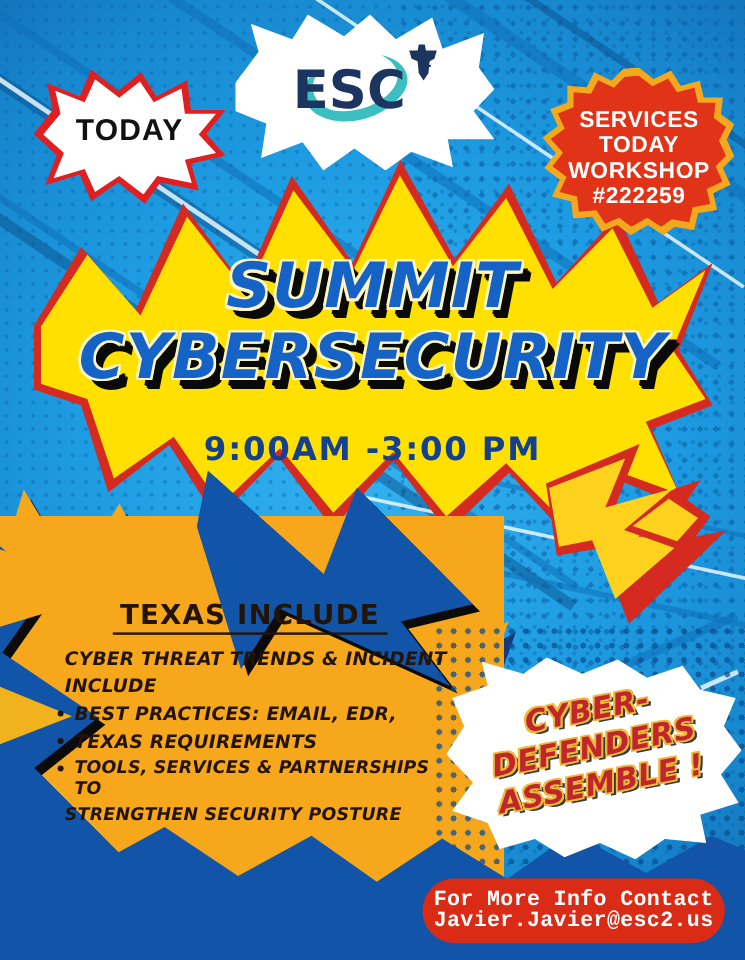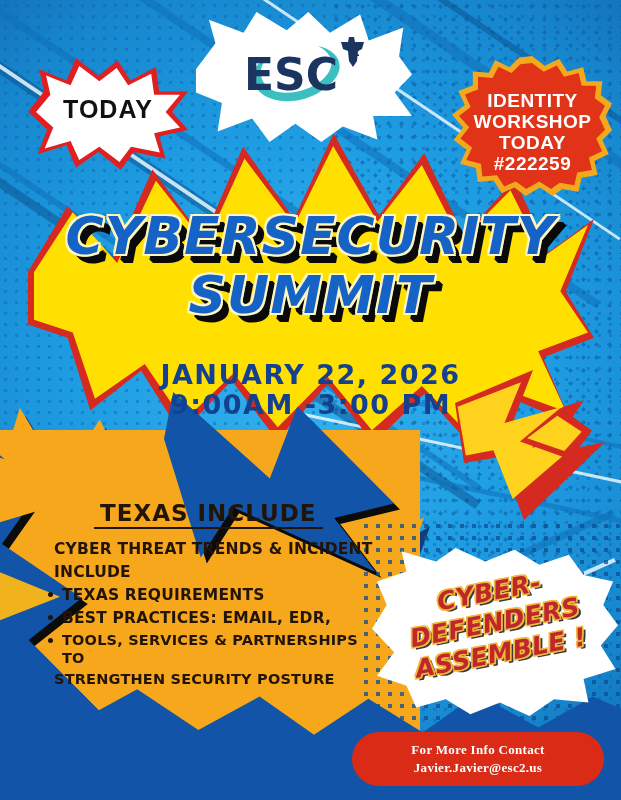--- a/index.html
+++ b/index.html
@@ -230,21 +230,21 @@
   }
 
   
   .topics{position:absolute;left:46px;top:500px;width:340px;color:#231408;}
   .topics-head{
     font-family:"DejaVu Sans",sans-serif;
     font-size:23px;font-weight:bold;letter-spacing:1px;
     border-bottom:2px solid #231408;display:inline-block;
     padding:0 6px 1px 6px;margin-left:48px;
   }
-  .topics ul{list-style:none;margin:10px 2px 0 0;padding:0;}
+  .topics ul{list-style:none;margin:10px 2px 0 0;padding:0;font-style:italic;}
   .topics li{
     font-family:"DejaVu Sans",sans-serif;
     font-size:15.5px;line-height:20px;font-weight:bold;
     letter-spacing:.2px;margin-bottom:3px;position:relative;padding-left:16px;
   }
   .topics li.nobullet{padding-left:8px;}
   .topics li.bullet::before{
     content:"";position:absolute;left:2px;top:7px;
     width:5px;height:5px;border-radius:50%;background:#231408;
   }
@@ -269,22 +269,22 @@
       3px 3px 0 #3a3a3a;
   }
 
   
   .contact{
     position:absolute;left:352px;top:732px;width:252px;height:54px;
     background:#d92b16;border-radius:28px;
     display:flex;flex-direction:column;align-items:center;justify-content:center;
   }
   .contact div{
-    font-family:Liberation Serif, serif;
-    color:#fff;font-weight:bold;font-size:13px;line-height:18px;letter-spacing:.3px;
+    font-family:Liberation Mono, monospace;
+    color:#fff;font-weight:bold;font-size:18px;line-height:18px;letter-spacing:.3px;
   }
 </style>
 </head>
 <body>
 
 <div id="poster">
 
   <div class="bg-base"></div>
   <div class="bg-halftone"></div>
   <div class="bg-halftone2"></div>
@@ -331,55 +331,54 @@
   <div class="burst zig-black"></div>
   <div class="burst zig-blue"></div>
 
   <div class="burst free-red"></div>
   <div class="burst free-white"></div>
   <div class="free-text">TODAY</div>
 
   <div class="burst reg-gold"></div>
   <div class="burst reg-red"></div>
   <div class="reg-text">
-    <div>IDENTITY</div>
+    <div>SERVICES</div>
+    <div>TODAY</div>
     <div>WORKSHOP</div>
-    <div>TODAY</div>
     <div>#222259</div>
   </div>
 
   <div class="burst logo-burst"></div>
   <div class="logo-inner">
     <svg viewBox="0 0 136 72" width="136" height="72" aria-hidden="true">
       <path d="M30 22 C8 30, 10 58, 38 64 C62 69, 84 58, 96 44 C108 30, 100 14, 80 10
                C96 18, 98 32, 84 44 C70 56, 46 60, 34 54 C22 48, 18 32, 30 22 Z" fill="#3bbfc0"></path>
       <text x="6" y="54" font-family="DejaVu Sans, sans-serif" font-size="44" font-weight="bold" fill="#1c3560">ESC</text>
       <path d="M103 6 l7 0 l1 -5 l5 0 l1 5 l9 0 l-2 7 l-4 2 l-1 10 l-4 6 l-4 -6 l-1 -10
                l-5 -2 Z" fill="#1c3560"></path>
       <text x="113" y="20" font-family="DejaVu Sans, sans-serif" font-size="13" font-weight="bold" fill="#1c3560">2</text>
     </svg>
   </div>
 
   <div class="title-wrap">
+    <div class="title-line title-2">SUMMIT</div>
     <div class="title-line title-1">CYBERSECURITY</div>
-    <div class="title-line title-2">SUMMIT</div>
   </div>
 
   <div class="date-wrap">
-    <div class="date-line">JANUARY 22, 2026</div>
     <div class="date-line">9:00AM -3:00 PM</div>
   </div>
 
   <div class="topics">
     <div class="topics-head">TEXAS INCLUDE</div>
     <ul>
       <li class="nobullet">CYBER THREAT TRENDS &amp; INCIDENT</li>
       <li class="nobullet">INCLUDE</li>
+      <li class="bullet">BEST PRACTICES: EMAIL, EDR,</li>
       <li class="bullet">TEXAS REQUIREMENTS</li>
-      <li class="bullet">BEST PRACTICES: EMAIL, EDR,</li>
       <li class="bullet small">TOOLS, SERVICES &amp; PARTNERSHIPS TO</li>
       <li class="nobullet small">STRENGTHEN SECURITY POSTURE</li>
     </ul>
   </div>
 
   <div class="burst cloud"></div>
   <div class="cloud-text">
     <div>CYBER-DEFENDERS</div>
     <div>ASSEMBLE !</div>
   </div>

